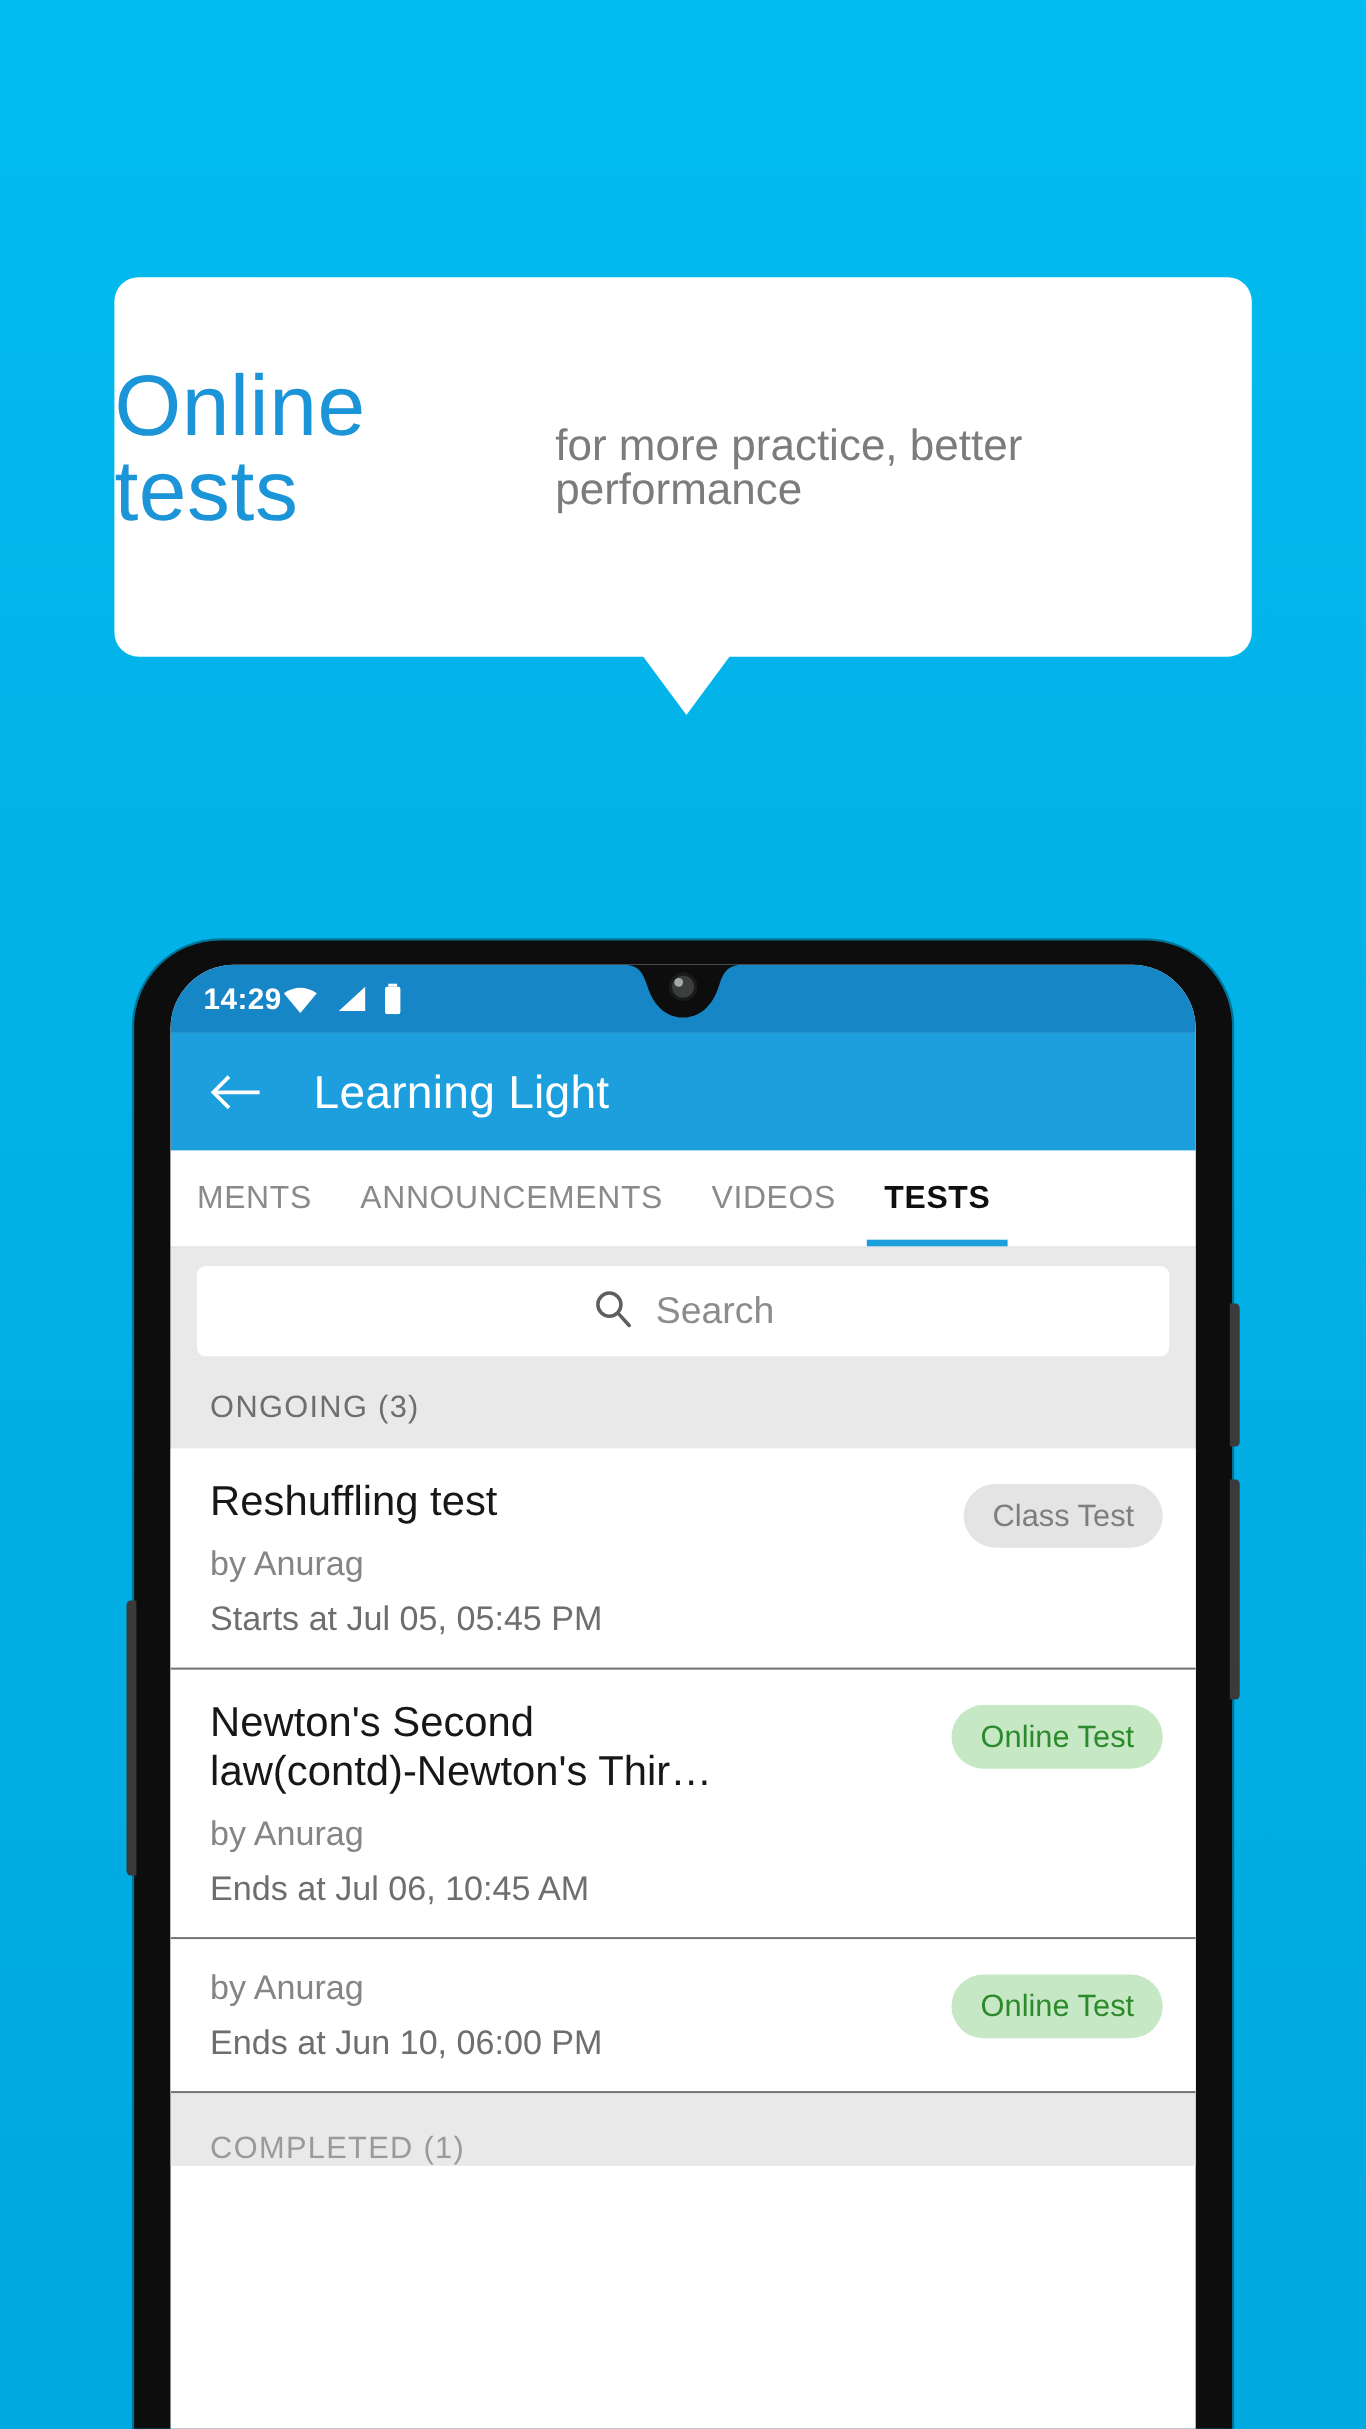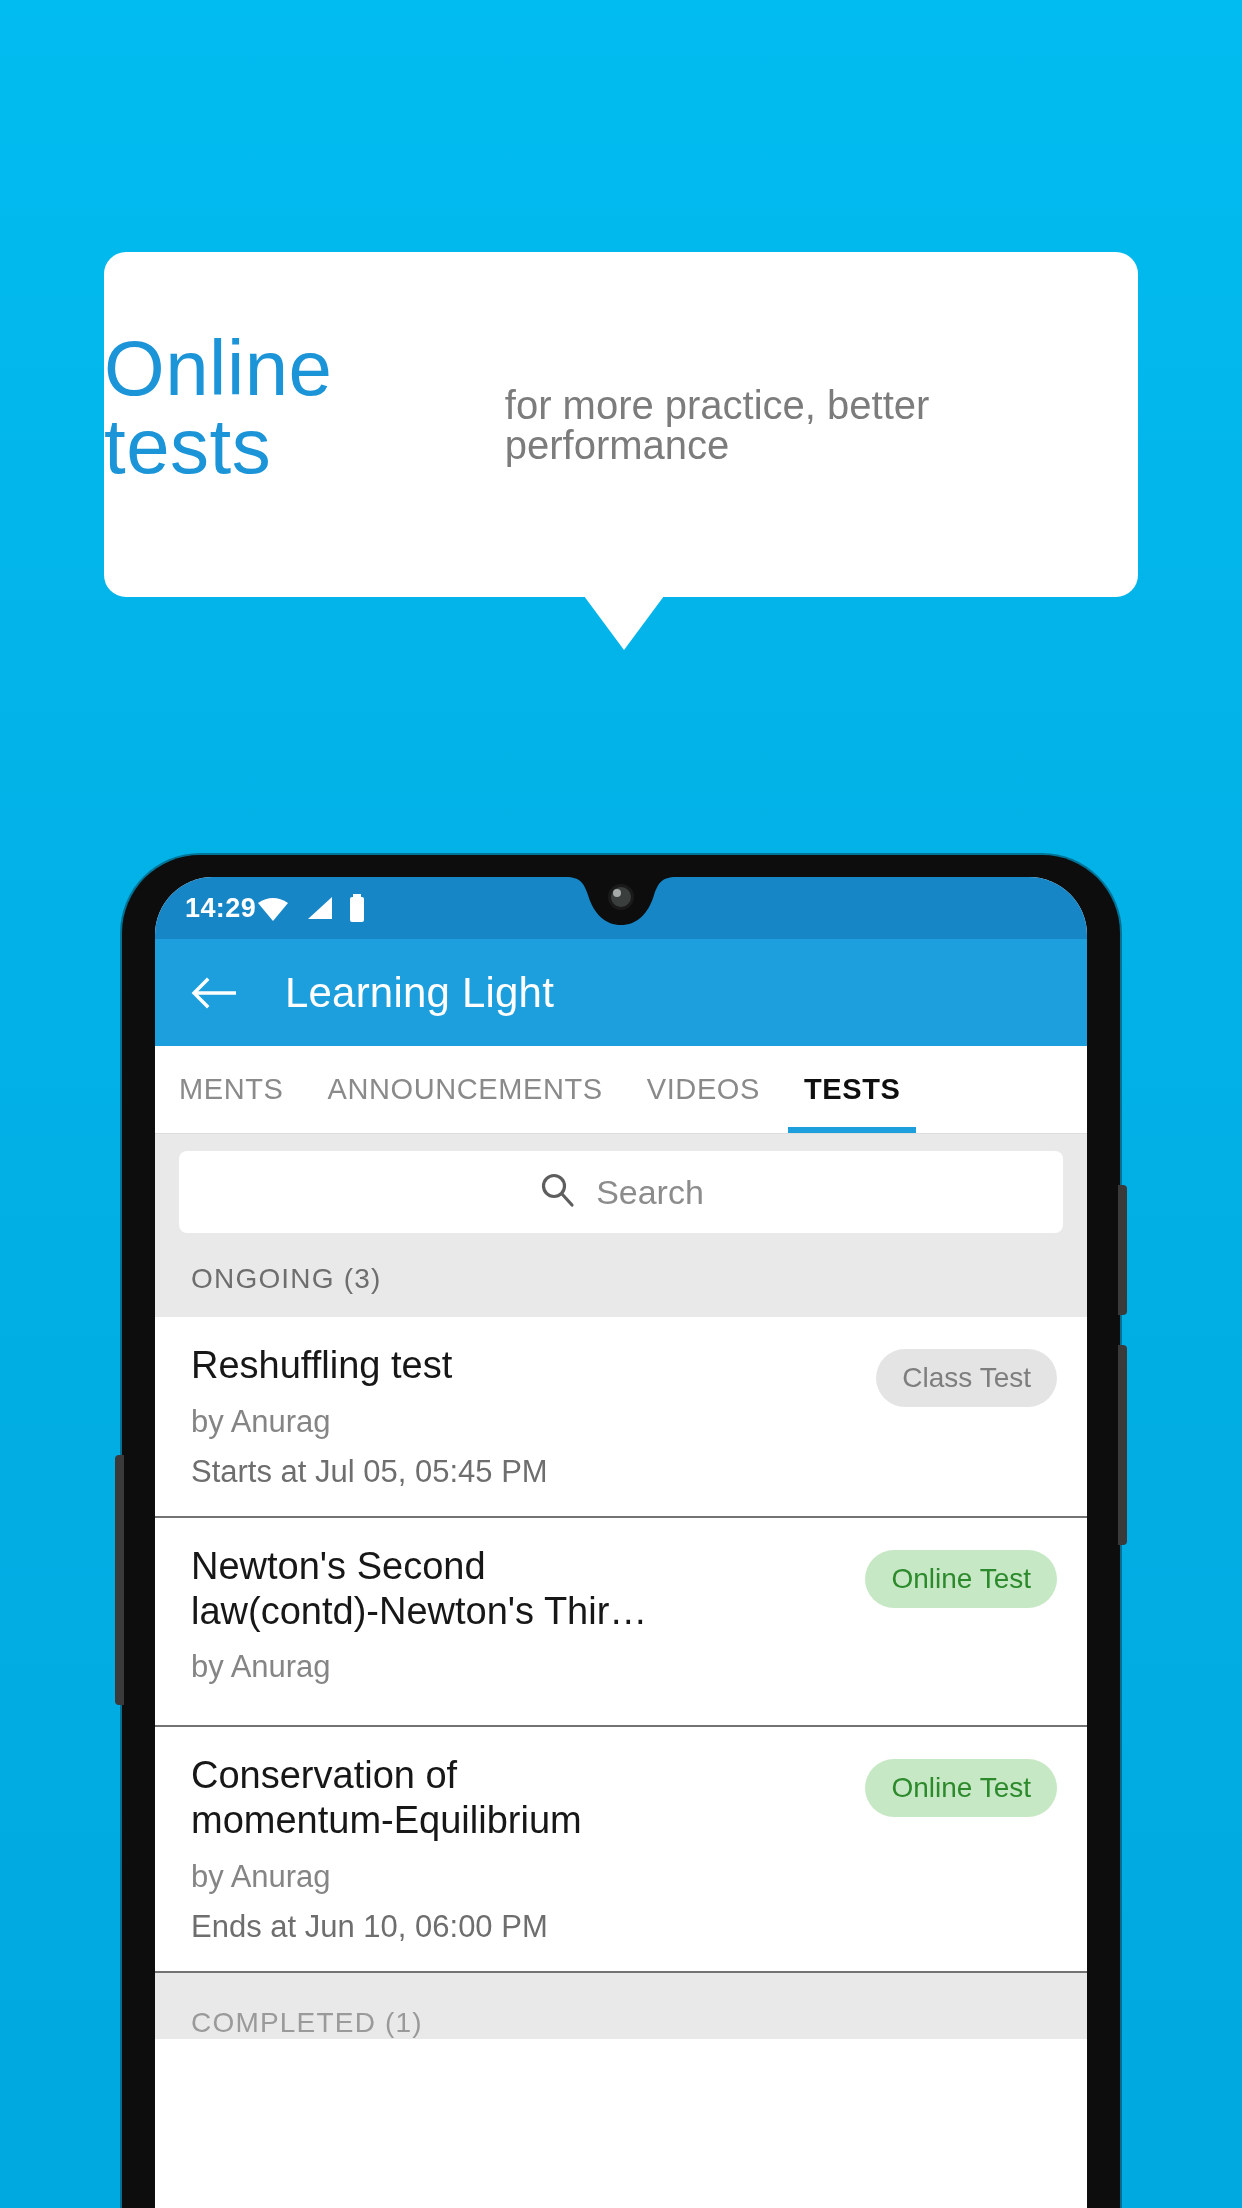--- a/index.html
+++ b/index.html
@@ -348,27 +348,27 @@
           <div class="test-by">by Anurag</div>
           <div class="test-time">Starts at  Jul 05, 05:45 PM</div>
         </div>
         <div class="badge gray">Class Test</div>
       </div>
 
       <div class="test-item">
         <div class="test-main">
           <div class="test-title">Newton's Second law(contd)-Newton's Thir…</div>
           <div class="test-by">by Anurag</div>
+          <div class="test-time">Ends at  Jul 06, 10:45 AM</div>
         </div>
         <div class="badge green">Online Test</div>
       </div>
 
       <div class="test-item">
         <div class="test-main">
-          <div class="test-title">Conservation of momentum-Equilibrium</div>
           <div class="test-by">by Anurag</div>
           <div class="test-time">Ends at  Jun 10, 06:00 PM</div>
         </div>
         <div class="badge green">Online Test</div>
       </div>
 
     </div>
 
     <div class="section-head bottom">COMPLETED (1)</div>
 

